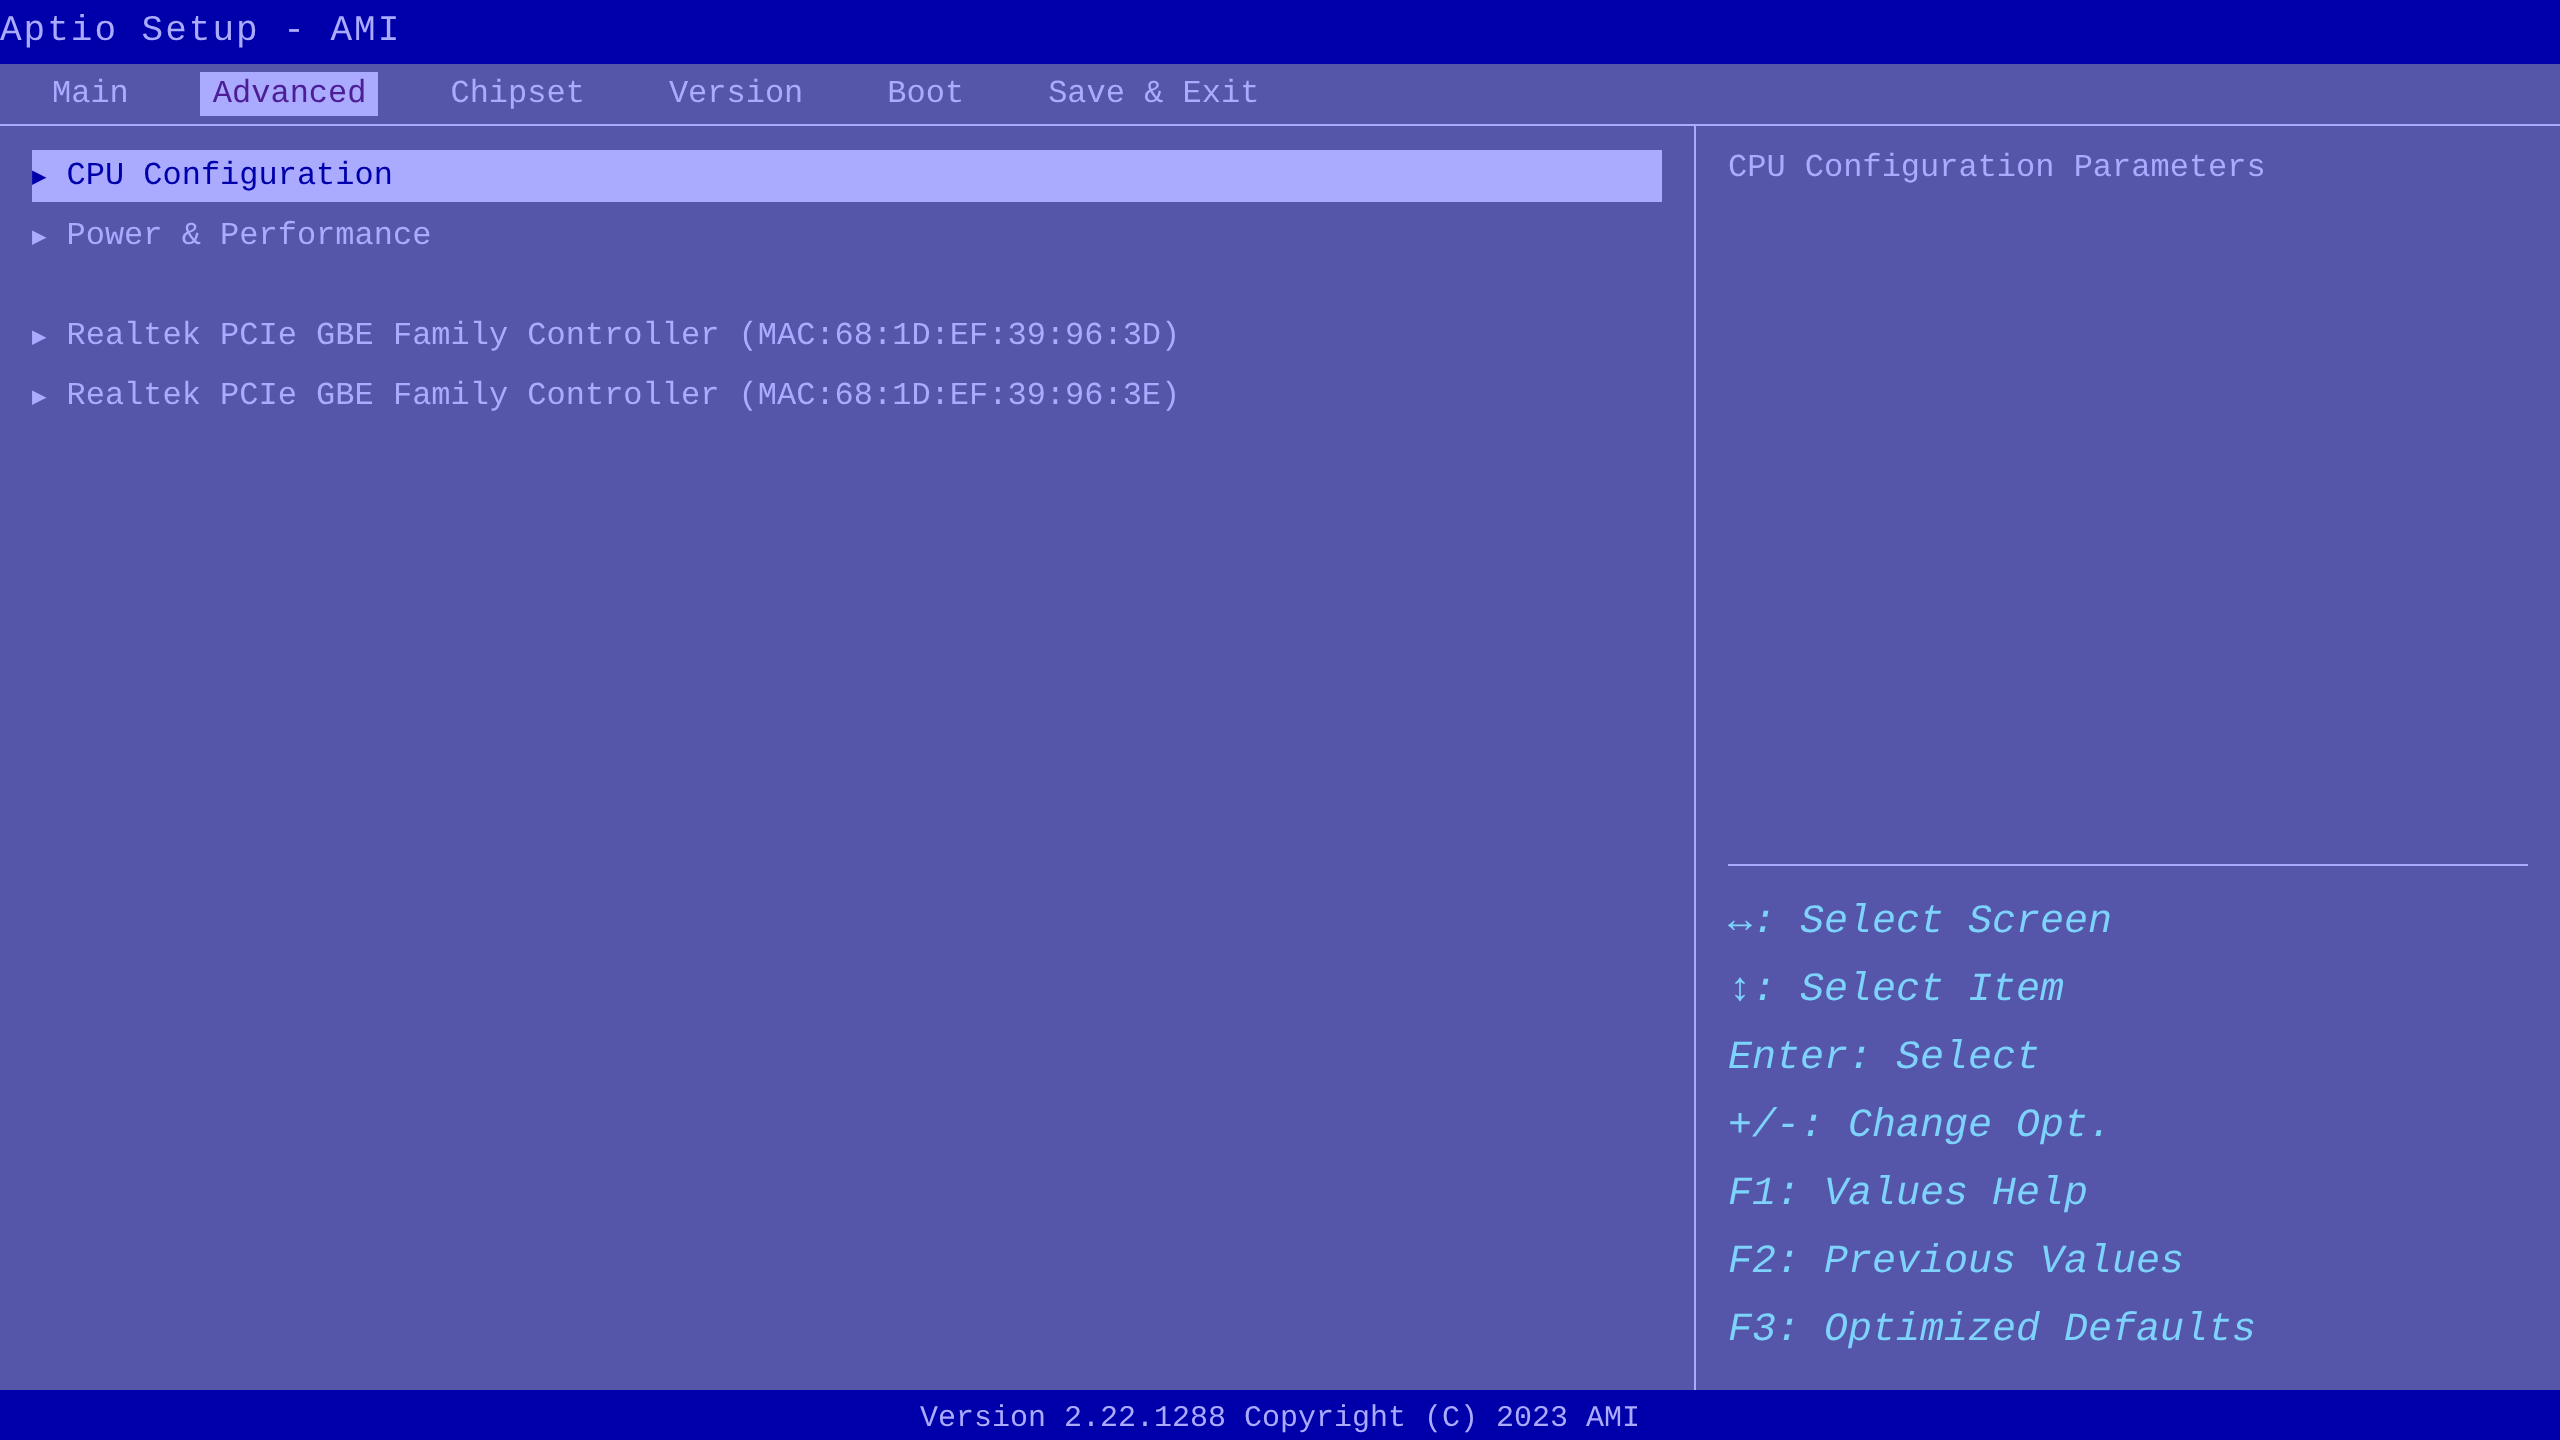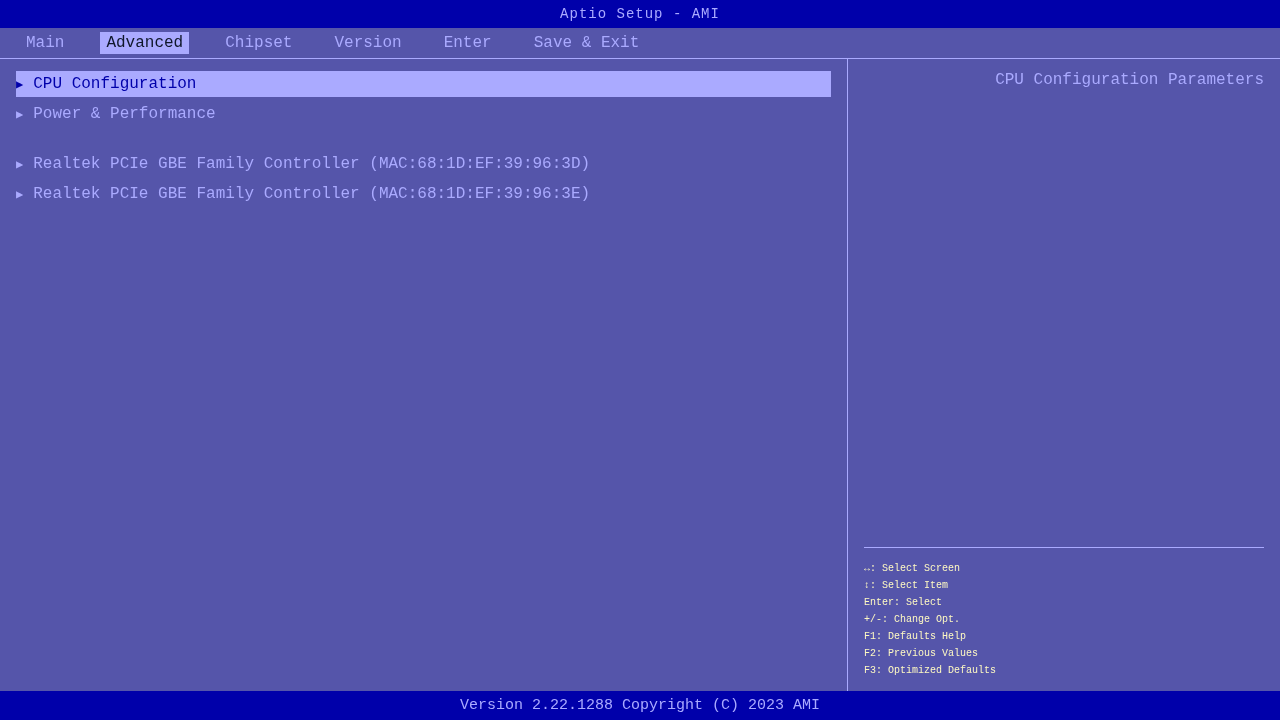--- a/index.html
+++ b/index.html
@@ -14,23 +14,22 @@
       background-color: #5555aa;
       font-family: 'Courier New', Courier, monospace;
       font-size: 16px;
       color: #aaaaff;
       overflow: hidden;
     }
 
     #title-bar {
       background-color: #0000aa;
       color: #aaaaff;
-      text-align: center;
       padding: 6px 0;
-      font-size: 14px;
+      font-size: 18px;
       letter-spacing: 1px;
     }
 
     #menu-bar {
       background-color: #5555aa;
       display: flex;
       flex-direction: row;
       padding: 4px 20px;
       gap: 30px;
       border-bottom: 1px solid #aaaaff;
@@ -38,21 +37,21 @@
 
     .menu-item {
       color: #aaaaff;
       cursor: pointer;
       padding: 2px 6px;
       font-size: 16px;
     }
 
     .menu-item.active {
       background-color: #aaaaff;
-      color: #0f172a;
+      color: #4c1d95;
     }
 
     #content-area {
       display: flex;
       flex-direction: row;
       height: calc(720px - 56px - 32px);
     }
 
     #left-panel {
       flex: 0 0 848px;
@@ -90,33 +89,33 @@
     }
 
     .section-gap {
       height: 20px;
     }
 
     #right-panel-title {
       color: #aaaaff;
       font-size: 16px;
       margin-bottom: 12px;
-      text-align: right;
     }
 
     #right-panel-divider {
       border: none;
       border-top: 1px solid #aaaaff;
       margin: auto 0 12px 0;
     }
 
     #help-keys {
-      color: #fef9c3;
-      font-size: 10px;
+      color: #7dd3fc;
+      font-size: 20px;
       line-height: 1.7;
+      font-style: italic;
     }
 
     #footer {
       background-color: #0000aa;
       color: #aaaaff;
       text-align: center;
       padding: 6px 0;
       font-size: 15px;
       height: 32px;
     }
@@ -126,21 +125,21 @@
 
 <div id="title-bar">
   <span>Aptio Setup - AMI</span>
 </div>
 
 <div id="menu-bar">
 <div class="menu-item">Main</div>
     <div class="menu-item active">Advanced</div>
     <div class="menu-item">Chipset</div>
     <div class="menu-item">Version</div>
-    <div class="menu-item">Enter</div>
+    <div class="menu-item">Boot</div>
     <div class="menu-item">Save &amp; Exit</div>
   </div>
 
 <div id="content-area">
   <div id="left-panel">
   <div class="menu-entry selected">
         <span class="arrow">▶</span>
         <span>CPU Configuration</span>
       </div>
       <div class="menu-entry">
@@ -159,21 +158,21 @@
     </div>
   <div id="right-panel">
     <div id="right-panel-title">CPU Configuration Parameters</div>
     <div style="flex:1"></div>
     <hr id="right-panel-divider">
     <div id="help-keys">
     <div><span>↔: Select Screen</span></div>
         <div><span>↕: Select Item</span></div>
         <div><span>Enter: Select</span></div>
         <div><span>+/-: Change Opt.</span></div>
-        <div><span>F1: Defaults Help</span></div>
+        <div><span>F1: Values Help</span></div>
         <div><span>F2: Previous Values</span></div>
         <div><span>F3: Optimized Defaults</span></div>
       </div>
   </div>
 </div>
 
 <div id="footer">
   <span>Version 2.22.1288 Copyright (C) 2023 AMI</span>
 </div>
 

